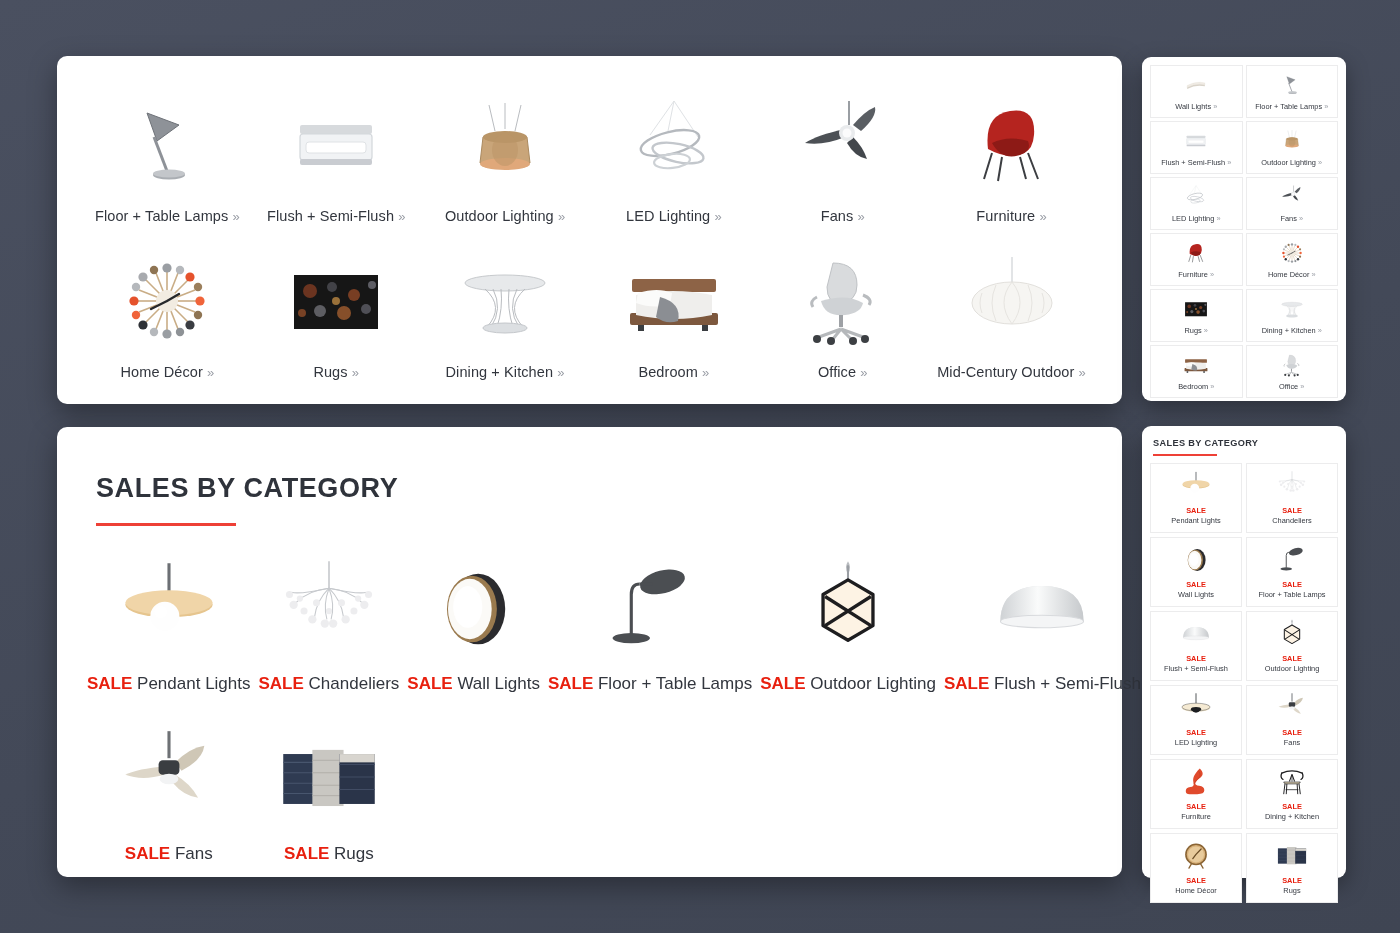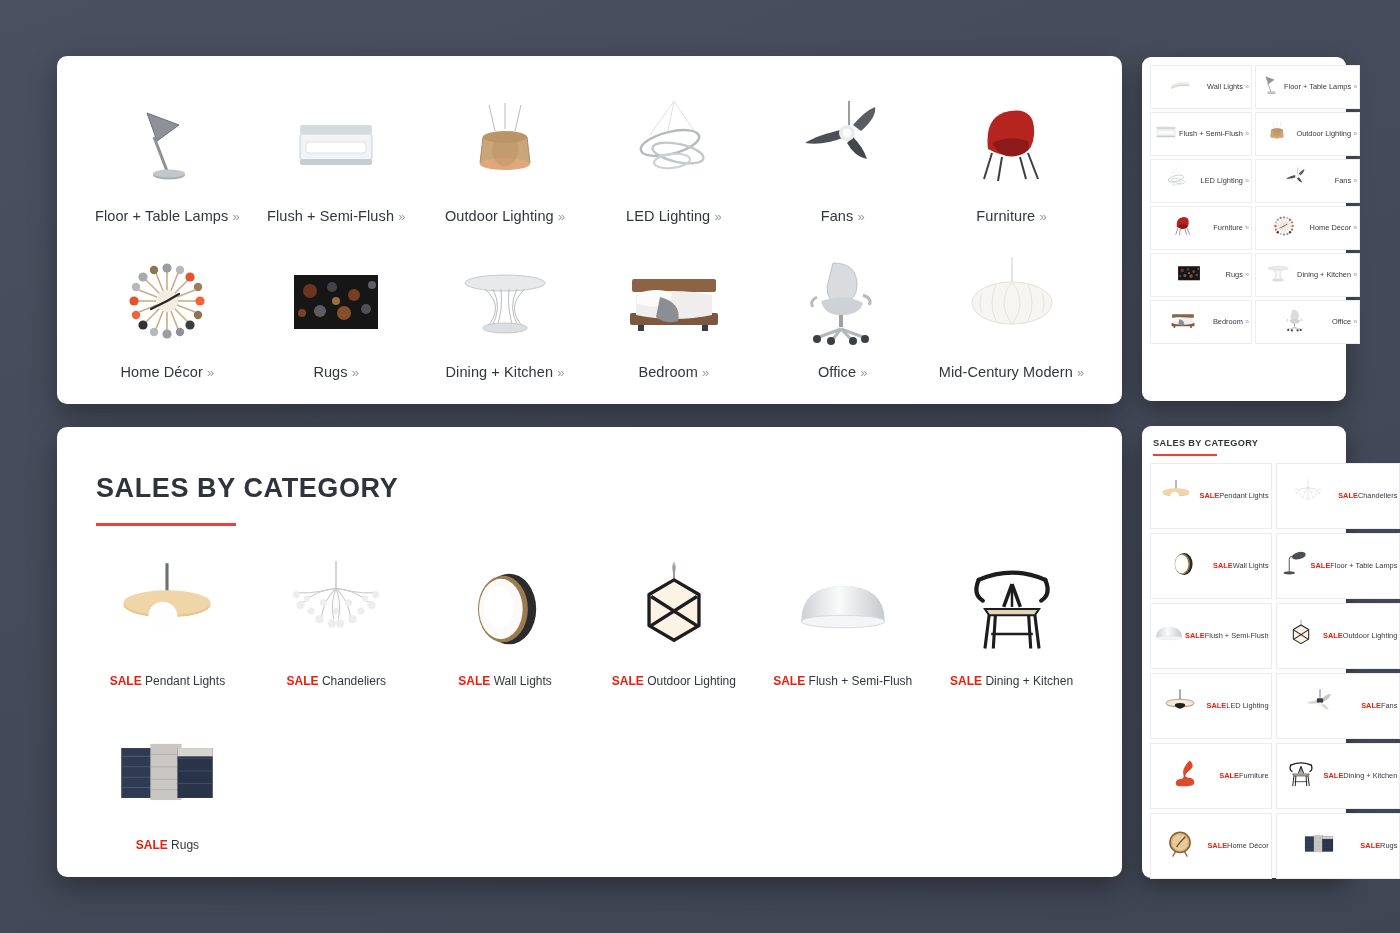--- a/index.html
+++ b/index.html
@@ -60,21 +60,21 @@
   .sales-rule {
     width: 140px; height: 3px; background: #ee4036;
     margin-top: 19px;
   }
   #panel-sales .grid6 { padding: 22px 26px 0 26px; row-gap: 10px; }
   .sale-thumb {
     height: 110px; width: 100%;
     display: flex; align-items: center; justify-content: center;
     margin-bottom: 10px;
   }
-  .sale-label { font-size: 12px; color: #32363e; white-space: nowrap; text-align:center;}
+  .sale-label { font-size: 17px; color: #32363e; white-space: nowrap; text-align:center;}
   .sale-tag { color: #e8200f; font-weight: bold; }
 
   
   .mpanel {
     position: absolute;
     background: #fff;
     border-radius: 9px;
     box-shadow: 0 8px 22px rgba(0,0,0,.35);
   }
   #mpanel-categories { left: 1142px; top: 57px; width: 204px; height: 344px; }
@@ -82,21 +82,21 @@
 
   .mgrid {
     display: grid;
     grid-template-columns: 1fr 1fr;
     gap: 3px;
     padding: 8px;
   }
   .mcell {
     border: 1px solid #ececed;
     background: #fff;
-    display: flex; 
+    display: flex; flex-direction: column;
     align-items: center; justify-content: flex-end;
     padding: 5px 2px 6px 2px;
     cursor: pointer;
   }
   .mthumb {
     height: 28px; width: 100%;
     display: flex; align-items: center; justify-content: center;
     margin-bottom: 3px;
   }
   .mlabel { font-size: 7.4px; color: #33373f; white-space: nowrap; text-align: center; }
@@ -307,21 +307,21 @@
             <g stroke="#e6e4e0" stroke-width="1" fill="none">
               <path d="M50 31 q-16 20 0 42"></path>
               <path d="M50 31 q16 20 0 42"></path>
               <path d="M34 34 q-8 18 0 36"></path>
               <path d="M66 34 q8 18 0 36"></path>
               <path d="M20 42 q-4 10 0 20"></path>
               <path d="M80 42 q4 10 0 20"></path>
             </g>
           </svg>
         </div>
-        <div class="cat-label"><span>Mid-Century Modern</span> <span class="chev">»</span></div>
+        <div class="cat-label"><span>Mid-Century Outdoor</span> <span class="chev">»</span></div>
       </div>
     </div>
 </div>
 
 <div class="panel" id="panel-sales">
   <div class="sales-head">
     <div class="sales-title">SALES BY CATEGORY</div>
     <div class="sales-rule"></div>
   </div>
   <div class="grid6" id="sale-grid">
@@ -379,20 +379,31 @@
             <ellipse cx="48" cy="50" rx="24" ry="32" fill="#9a7a4e"></ellipse>
             <ellipse cx="46" cy="50" rx="21" ry="29" fill="#fbfaf7"></ellipse>
             <ellipse cx="44" cy="48" rx="14" ry="20" fill="#fff"></ellipse>
           </svg>
         </div>
         <div class="sale-label"><span class="sale-tag">SALE</span> <span>Wall Lights</span></div>
       </div>
       <div class="cat-cell">
         <div class="sale-thumb">
           <svg viewBox="0 0 100 100" width="104" height="104">
+            <ellipse cx="62" cy="24" rx="22" ry="11" fill="#4b4e52" transform="rotate(-14 62 24)"></ellipse>
+            <path d="M40 26 q-8 0 -8 10 L32 74" stroke="#4b4e52" stroke-width="3" fill="none"></path>
+            <path d="M40 26 L52 26" stroke="#4b4e52" stroke-width="3" fill="none"></path>
+            <ellipse cx="32" cy="78" rx="18" ry="5" fill="#4b4e52"></ellipse>
+          </svg>
+        </div>
+        <div class="sale-label"><span class="sale-tag">SALE</span> <span>Floor + Table Lamps</span></div>
+      </div>
+      <div class="cat-cell">
+        <div class="sale-thumb">
+          <svg viewBox="0 0 100 100" width="104" height="104">
             <path d="M50 4 q-4 6 0 12 q4 -6 0 -12" fill="#b9bcc0"></path>
             <path d="M50 8 L50 22" stroke="#9a9ea3" stroke-width="2"></path>
             <path d="M50 22 l24 14 l0 30 l-24 14 l-24 -14 l0 -30 Z" fill="#fdf3e4" stroke="#1d1d1f" stroke-width="3.2" stroke-linejoin="round"></path>
             <path d="M28 38 L72 66 M72 38 L28 66" stroke="#1d1d1f" stroke-width="3.2" fill="none"></path>
           </svg>
         </div>
         <div class="sale-label"><span class="sale-tag">SALE</span> <span>Outdoor Lighting</span></div>
       </div>
       <div class="cat-cell">
         <div class="sale-thumb">
@@ -407,31 +418,29 @@
               </linearGradient>
             </defs>
             <ellipse cx="50" cy="62" rx="40" ry="6" fill="#f4f5f6" stroke="#d8dadd" stroke-width="1"></ellipse>
           </svg>
         </div>
         <div class="sale-label"><span class="sale-tag">SALE</span> <span>Flush + Semi-Flush</span></div>
       </div>
       <div class="cat-cell">
         <div class="sale-thumb">
           <svg viewBox="0 0 100 100" width="104" height="104">
-            <path d="M18 22 q32 -14 64 0" stroke="#1d1d1f" stroke-width="4" fill="none" stroke-linecap="round"></path>
-            <path d="M18 22 q-6 14 4 20" stroke="#1d1d1f" stroke-width="4" fill="none" stroke-linecap="round"></path>
-            <path d="M82 22 q6 14 -4 20" stroke="#1d1d1f" stroke-width="4" fill="none" stroke-linecap="round"></path>
-            <path d="M50 26 L42 48 M50 26 L58 48" stroke="#1d1d1f" stroke-width="3.4" fill="none"></path>
-            <path d="M50 26 L50 48" stroke="#1d1d1f" stroke-width="2.4" fill="none"></path>
-            <path d="M24 50 L76 50 L72 56 L28 56 Z" fill="#e3d6b8" stroke="#1d1d1f" stroke-width="2"></path>
-            <path d="M28 56 L24 88 M72 56 L76 88 M34 56 L32 88 M66 56 L68 88" stroke="#1d1d1f" stroke-width="3" fill="none"></path>
-            <path d="M30 74 L70 74" stroke="#1d1d1f" stroke-width="2.4" fill="none"></path>
-          </svg>
-        </div>
-        <div class="sale-label"><span class="sale-tag">SALE</span> <span>Dining + Kitchen</span></div>
+            <path d="M50 4 L50 30" stroke="#6e7175" stroke-width="3"></path>
+            <path d="M46 38 q-26 2 -38 8 q16 6 38 0 Z" fill="#ddd6c8"></path>
+            <path d="M56 34 q14 -14 28 -16 q-2 14 -22 24 Z" fill="#cfc7b6"></path>
+            <path d="M56 46 q14 8 22 22 q-14 -2 -24 -14 Z" fill="#ded7c9"></path>
+            <rect x="40" y="32" width="20" height="14" rx="4" fill="#3a3d41"></rect>
+            <ellipse cx="50" cy="50" rx="9" ry="5" fill="#f2f3f4"></ellipse>
+          </svg>
+        </div>
+        <div class="sale-label"><span class="sale-tag">SALE</span> <span>Fans</span></div>
       </div>
       <div class="cat-cell">
         <div class="sale-thumb">
           <svg viewBox="0 0 100 100" width="104" height="104">
             <rect x="6" y="26" width="32" height="48" fill="#2f3b52"></rect>
             <g stroke="#48566e" stroke-width="1">
               <path d="M6 34 L38 34"></path>
               <path d="M6 44 L38 44"></path>
               <path d="M6 54 L38 54"></path>
               <path d="M6 64 L38 64"></path>

